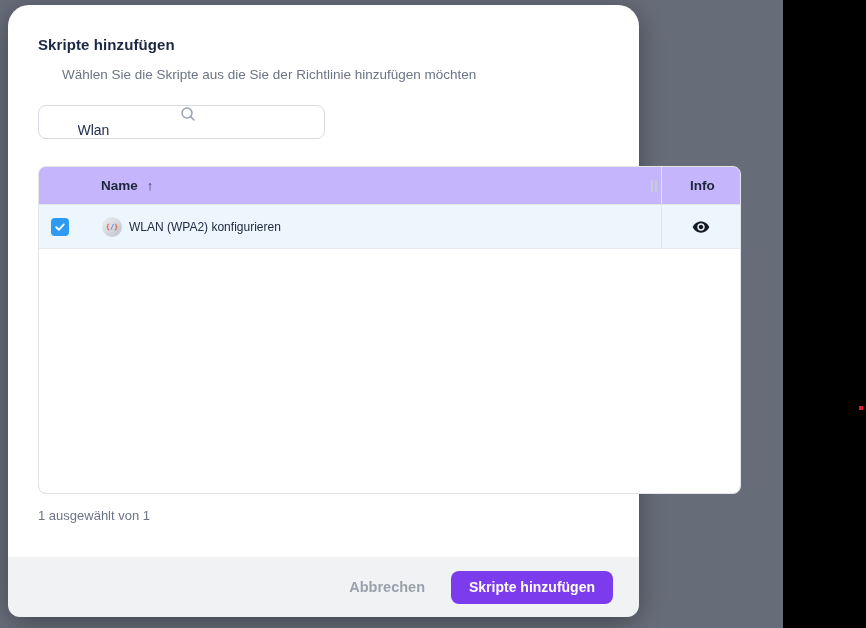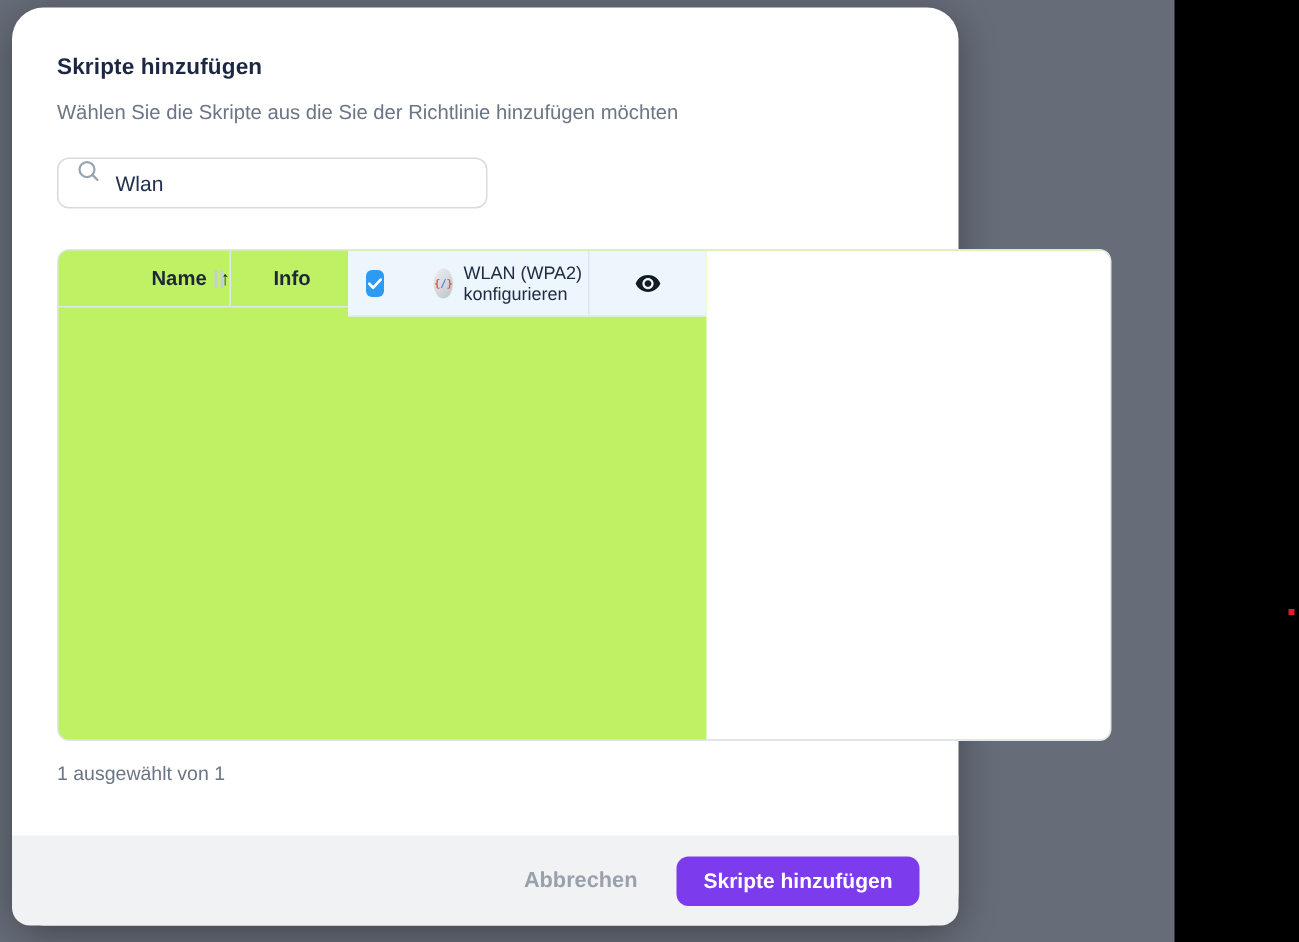--- a/index.html
+++ b/index.html
@@ -25,44 +25,45 @@
     background: #ffffff;
     border-radius: 21px;
     box-shadow: 0 6px 24px rgba(0,0,0,.35);
   }
   .modal-body { padding: 31px 30px 0 30px; }
   .modal-title {
     font-size: 15px; font-weight: 700; color: #1b2743;
     letter-spacing: .1px;
   }
   .modal-subtitle {
-    margin-top: 14px; font-size: 13.5px; color: #6b7585;
+    margin-top: 14px; font-size: 13.5px; color: #6b7585; margin-left: 24px;
   }
   .search-box {
     margin-top: 23px; position: relative;
     width: 287px; height: 34px;
     border: 1px solid #d6dbe1; border-radius: 8px;
     background: #fff;
-    display: flex; 
+    display: flex; align-items: center;
     padding-left: 12px;
+    flex-direction: column;
   }
   .search-box svg { flex: 0 0 auto; }
   .search-input {
     border: none; outline: none; background: transparent;
     margin-left: 10px; width: 230px;
     font-family: "Liberation Sans", sans-serif;
     font-size: 14px; color: #22304e; font-weight: 500;
   }
   .table {
     margin-top: 27px;
     width: 703px; height: 328px;
     border: 1px solid #e2e5ea; border-radius: 8px;
     overflow: hidden;
-    background: #bef264;
-    display: flex; flex-direction: row;
+    background: #c4b5fd;
+    display: flex; flex-direction: column;
   }
   .thead {
     height: 38px; flex: 0 0 38px;
     border-bottom: 1px solid #e2e5ea;
     display: flex; align-items: stretch;
     font-size: 13.5px; font-weight: 600; color: #1d2738;
   }
   .th-name {
     flex: 1 1 auto; display: flex; align-items: center;
     padding-left: 62px; position: relative;

